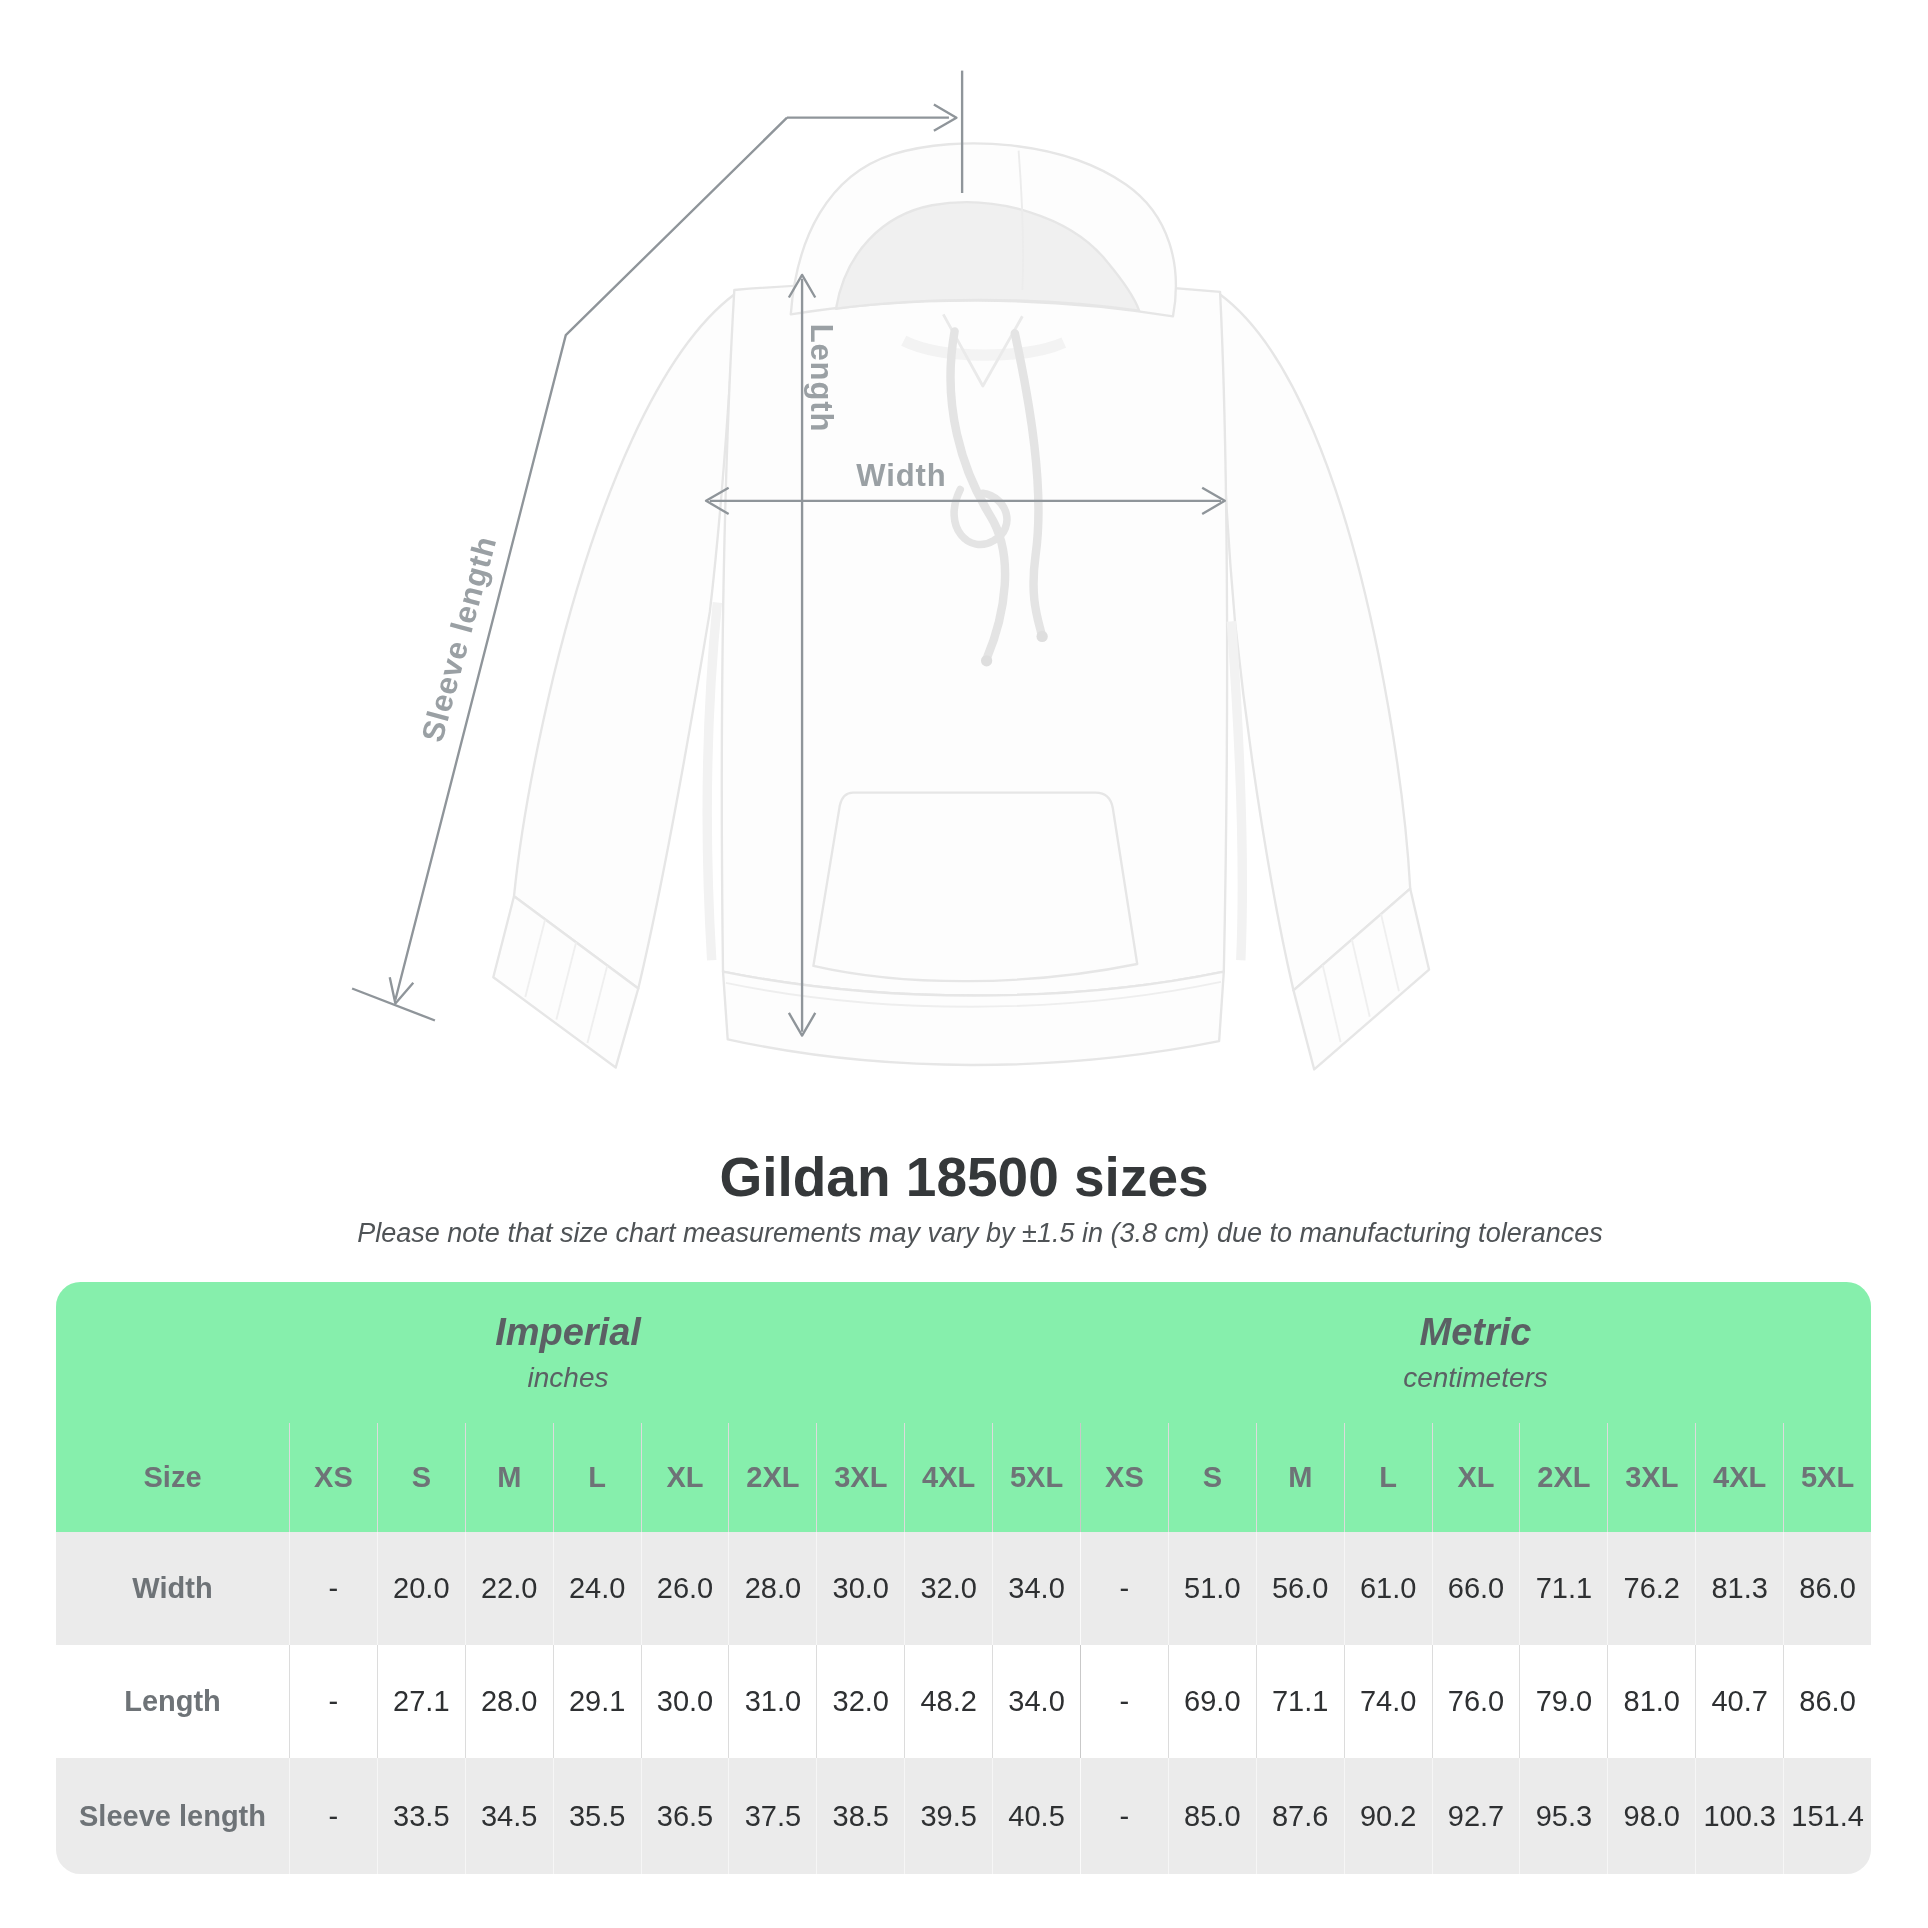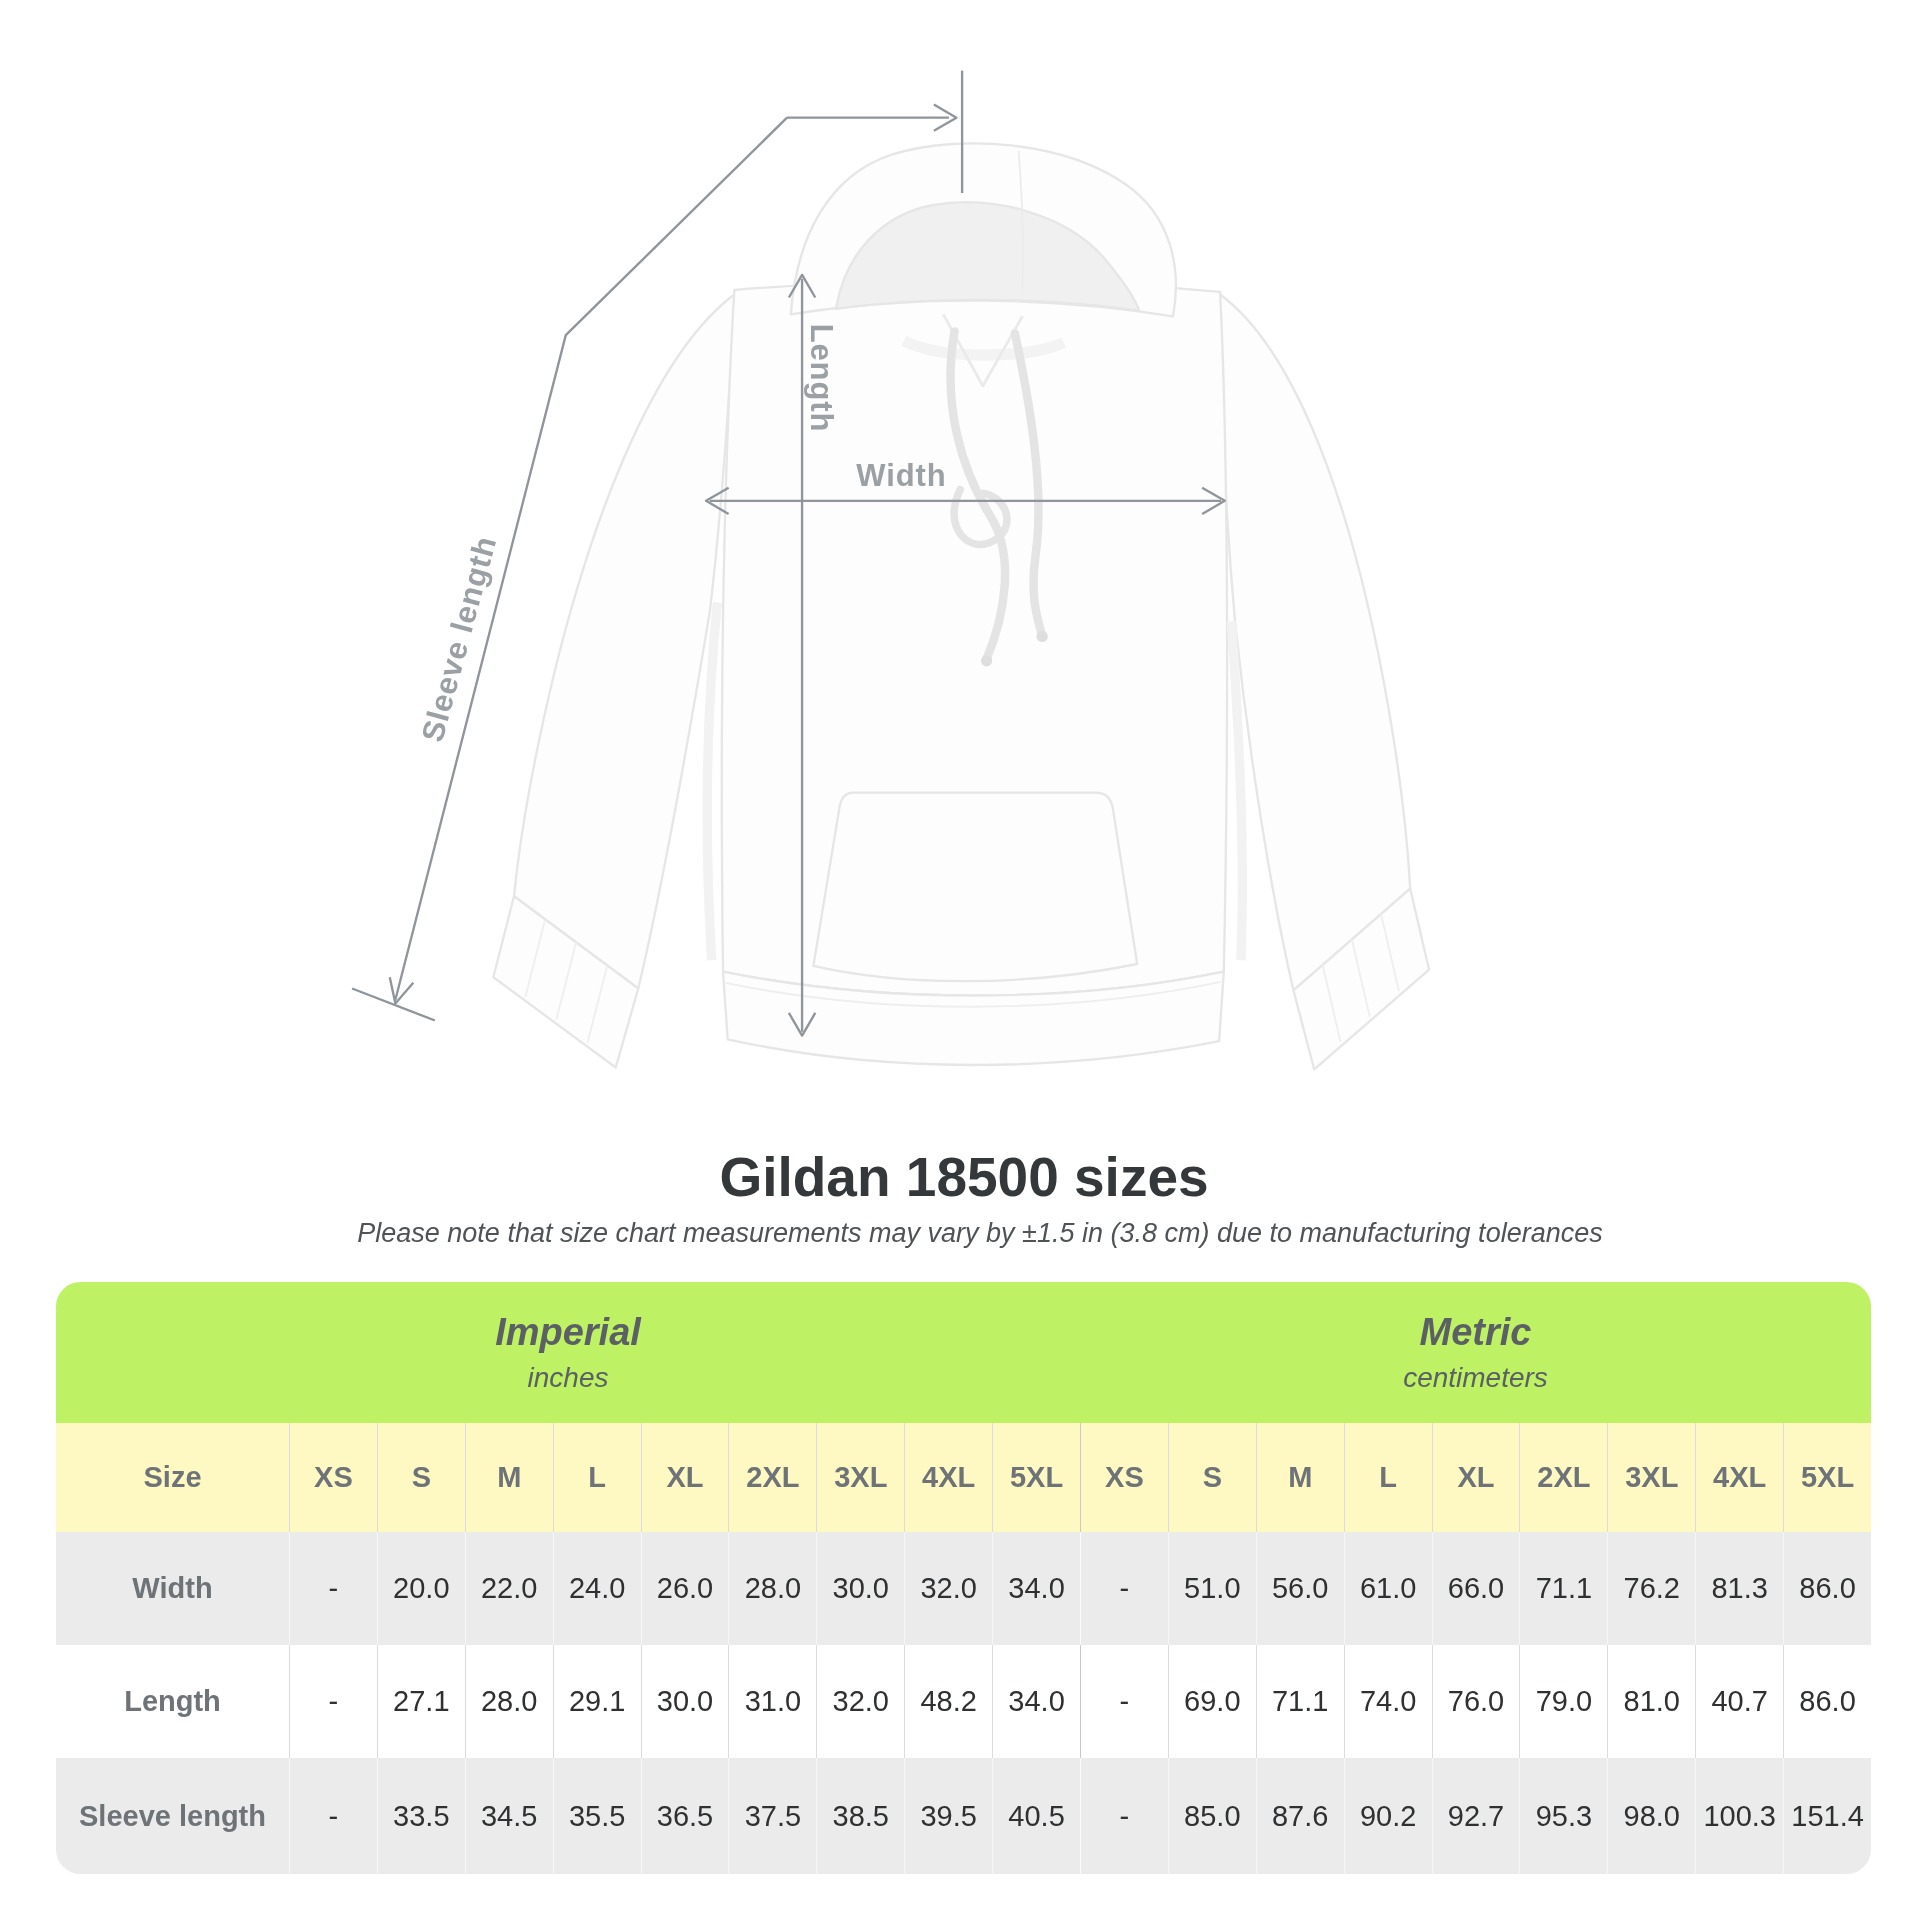--- a/index.html
+++ b/index.html
@@ -12,29 +12,29 @@
   #width-label{left:826px;top:458px;width:151px;text-align:center;}
   #length-label{left:736px;top:360px;width:169px;text-align:center;transform:rotate(90deg);}
   #sleeve-label{left:337px;top:621px;width:245px;text-align:center;transform:rotate(-75deg);}
 
   .page-title{position:absolute;top:1145px;left:0;width:100%;text-align:center;
     font-size:55px;font-weight:700;color:#35383a;}
   .page-subtitle{position:absolute;top:1218px;left:16px;width:100%;text-align:center;
     font-size:27px;font-style:italic;color:#4f5356;}
 
   .size-table{position:absolute;left:56px;top:1282px;width:1815px;border-radius:24.5px;overflow:hidden;}
-  .band{display:grid;grid-template-columns:233px repeat(18,1fr);height:141px;background:#bef264;}
+  .band{display:grid;grid-template-columns:233px repeat(18,1fr);height:141px;background:#86efac;}
   .band-cell{grid-row:1;display:flex;flex-direction:column;align-items:center;justify-content:center;gap:7.5px;}
   .band-cell.imperial{grid-column:1/11;}
   .band-cell.metric{grid-column:11/20;}
   .band-title{font-size:38px;font-weight:700;font-style:italic;color:#5b6064;}
   .band-unit{font-size:28px;font-style:italic;color:#5b6064;text-align:center;}
 
   .trow{display:grid;grid-template-columns:233px repeat(18,1fr);height:113px;}
-  .trow.thead{height:109px;background:#fef9c3;}
+  .trow.thead{height:109px;background:#86efac;}
   .trow.white{background:#ffffff;}
   .trow.gray{background:#ebebeb;}
   .trow.last{height:116px;}
   .cell{display:flex;align-items:center;justify-content:center;
     font-size:29px;color:#2e3032;border-left:0.9px solid #dcdcdc;}
   .cell.first{border-left:none;}
   .trow.gray .cell{border-left-color:#f6f6f6;}
   .cell.group-start{border-left-width:1.9px;border-left-color:#c9c9c9;}
   .trow.gray .cell.group-start{border-left-color:#fbfbfb;}
   .cell.hdr,.cell.rowlabel{font-weight:700;color:#6e7377;}

